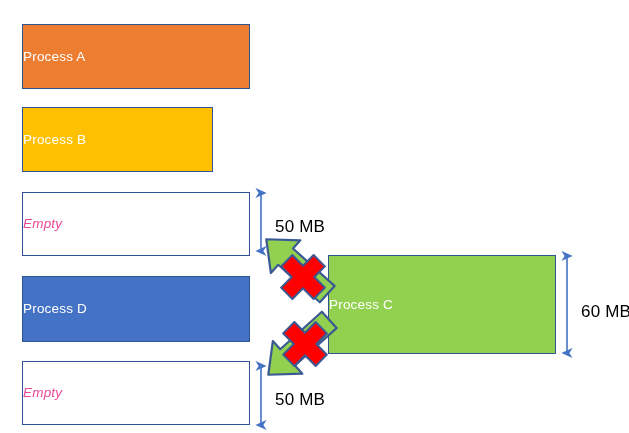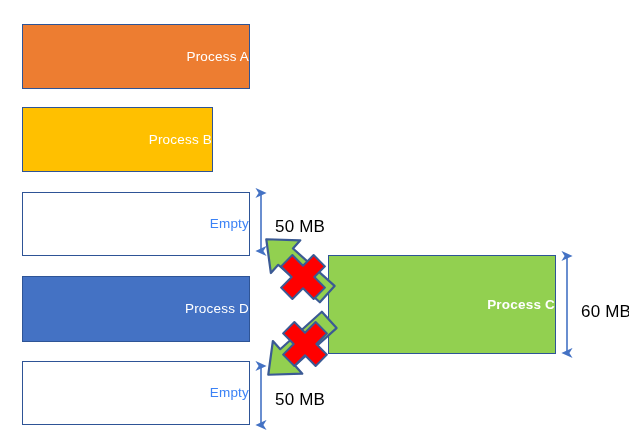--- a/index.html
+++ b/index.html
@@ -19,31 +19,31 @@
     left: 0; top: 0;
     width: 629px;
     height: 433px;
   }
   .block {
     position: absolute;
     box-sizing: border-box;
     border: 1px solid #2E5496;
     display: flex;
     align-items: center;
-    justify-content: flex-end;
+    justify-content: flex-start;
     font-size: 13.5px;
     letter-spacing: 0.2px;
   }
   .block-label {
     display: block;
     line-height: 1;
     white-space: nowrap;
   }
   .filled > .block-label { color: #ffffff; }
-  .empty  > .block-label { color: #3b82f6; }
+  .empty  > .block-label { color: #ec4899; font-style: italic; }
 
   .dim-label {
     position: absolute;
     font-size: 17px;
     color: #000000;
     white-space: nowrap;
     line-height: 1;
     letter-spacing: 0.2px;
   }
   svg { position: absolute; left: 0; top: 0; overflow: visible; }
@@ -62,21 +62,21 @@
 <div class="block empty" id="blk-empty-top" style="left: 22px; top: 192px; width: 228px; height: 64px; background: rgb(255, 255, 255); border-color: rgb(46, 84, 150);">
   <span class="block-label">Empty</span>
 </div>
 <div class="block filled" id="blk-process-d" style="left: 22px; top: 276px; width: 228px; height: 66px; background: rgb(68, 114, 196); border-color: rgb(46, 84, 150);">
   <span class="block-label">Process D</span>
 </div>
 <div class="block empty" id="blk-empty-bottom" style="left: 22px; top: 361px; width: 228px; height: 64px; background: rgb(255, 255, 255); border-color: rgb(46, 84, 150);">
   <span class="block-label">Empty</span>
 </div>
 
-<div class="block filled" id="blk-process-c" style="left: 328px; top: 255px; width: 228px; height: 99px; background: rgb(146, 208, 80); border-color: rgb(46, 84, 150); font-weight: bold;">
+<div class="block filled" id="blk-process-c" style="left: 328px; top: 255px; width: 228px; height: 99px; background: rgb(146, 208, 80); border-color: rgb(46, 84, 150);">
   <span class="block-label">Process C</span>
 </div>
 
 <svg width="629" height="433">
   <defs>
     <marker id="dimArrowStart" markerWidth="7" markerHeight="7" refX="3.2" refY="3.5" orient="auto">
       <path d="M3.2,0 L6.4,7 L3.2,5 L0,7 Z" fill="#4472C4"></path>
     </marker>
     <marker id="dimArrowEnd" markerWidth="7" markerHeight="7" refX="3.2" refY="3.5" orient="auto">
       <path d="M3.2,7 L6.4,0 L3.2,2 L0,0 Z" fill="#4472C4"></path>

